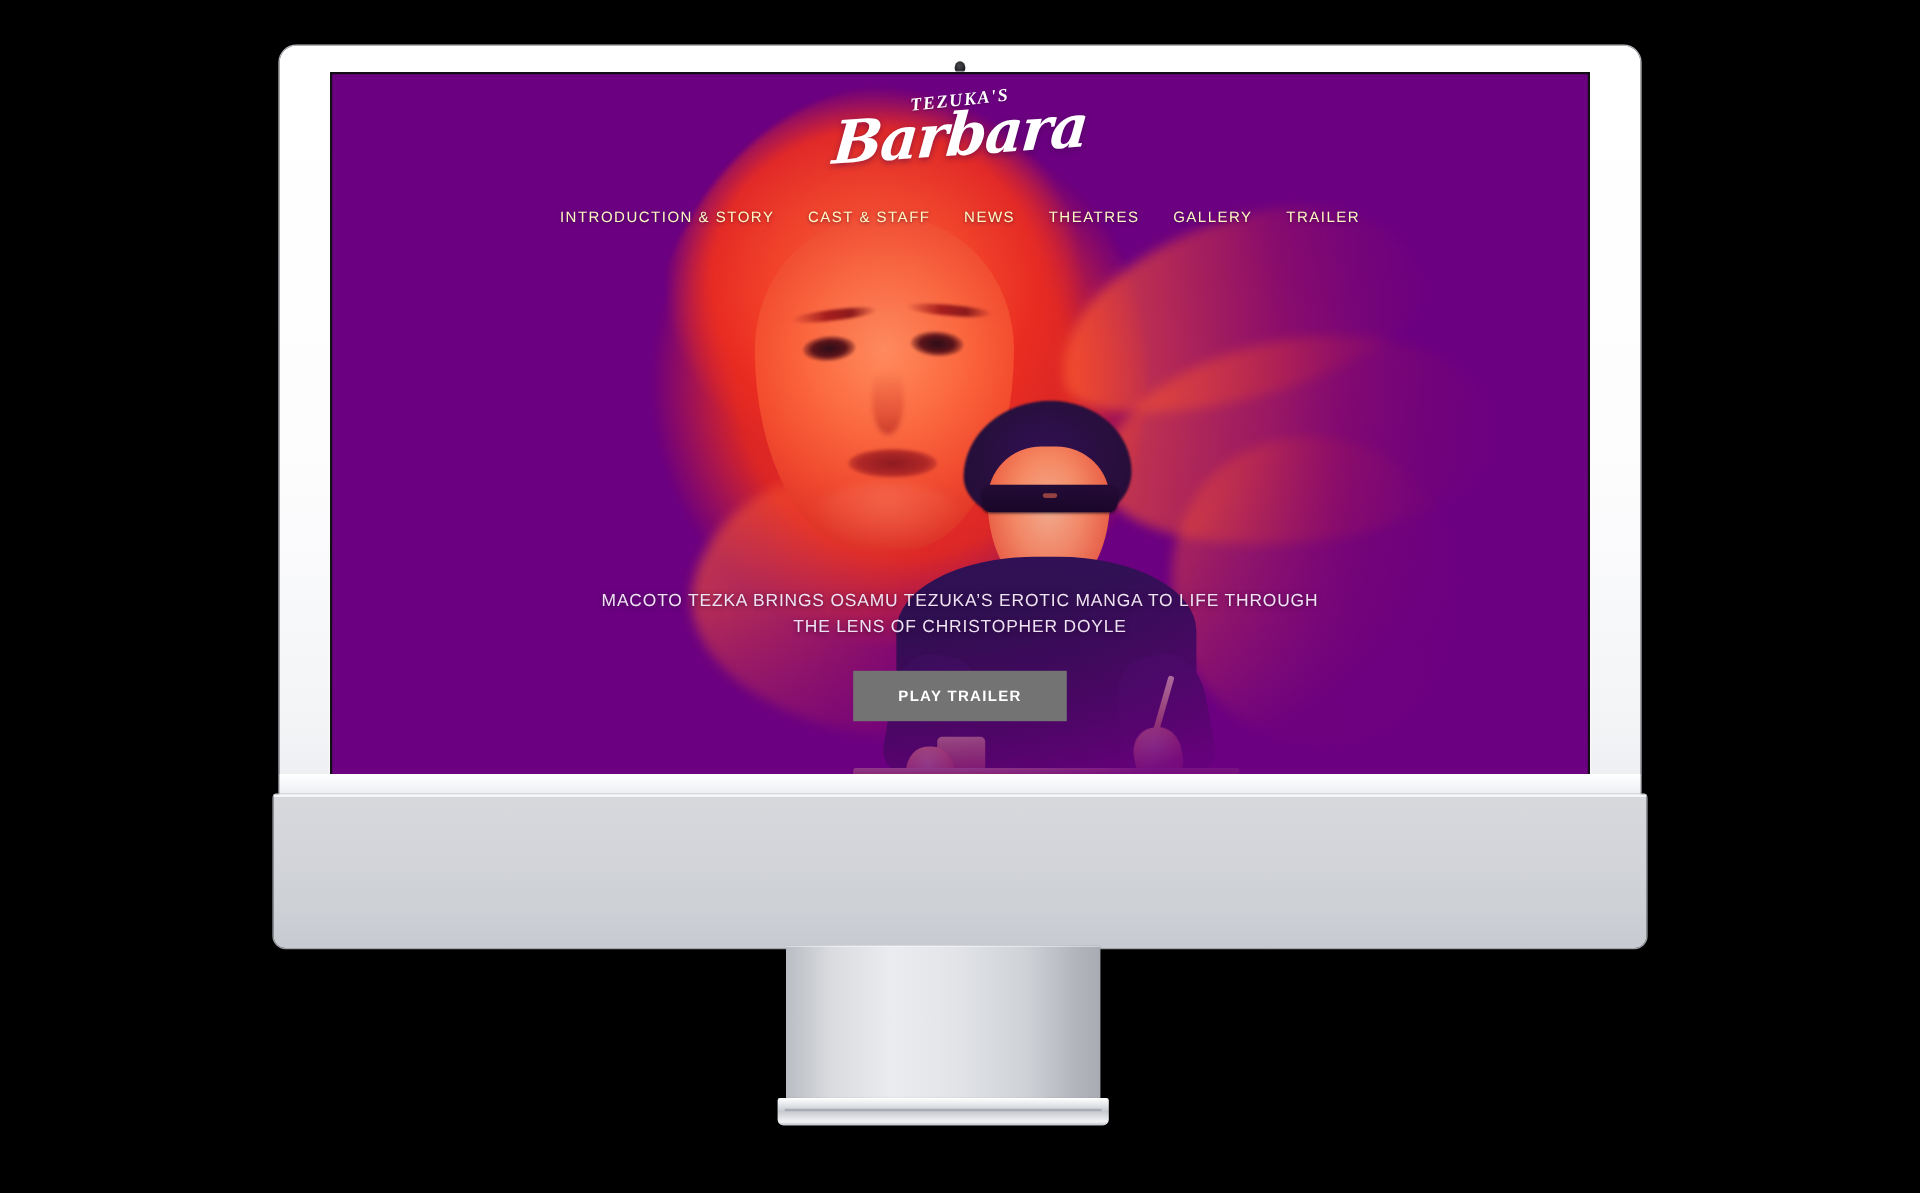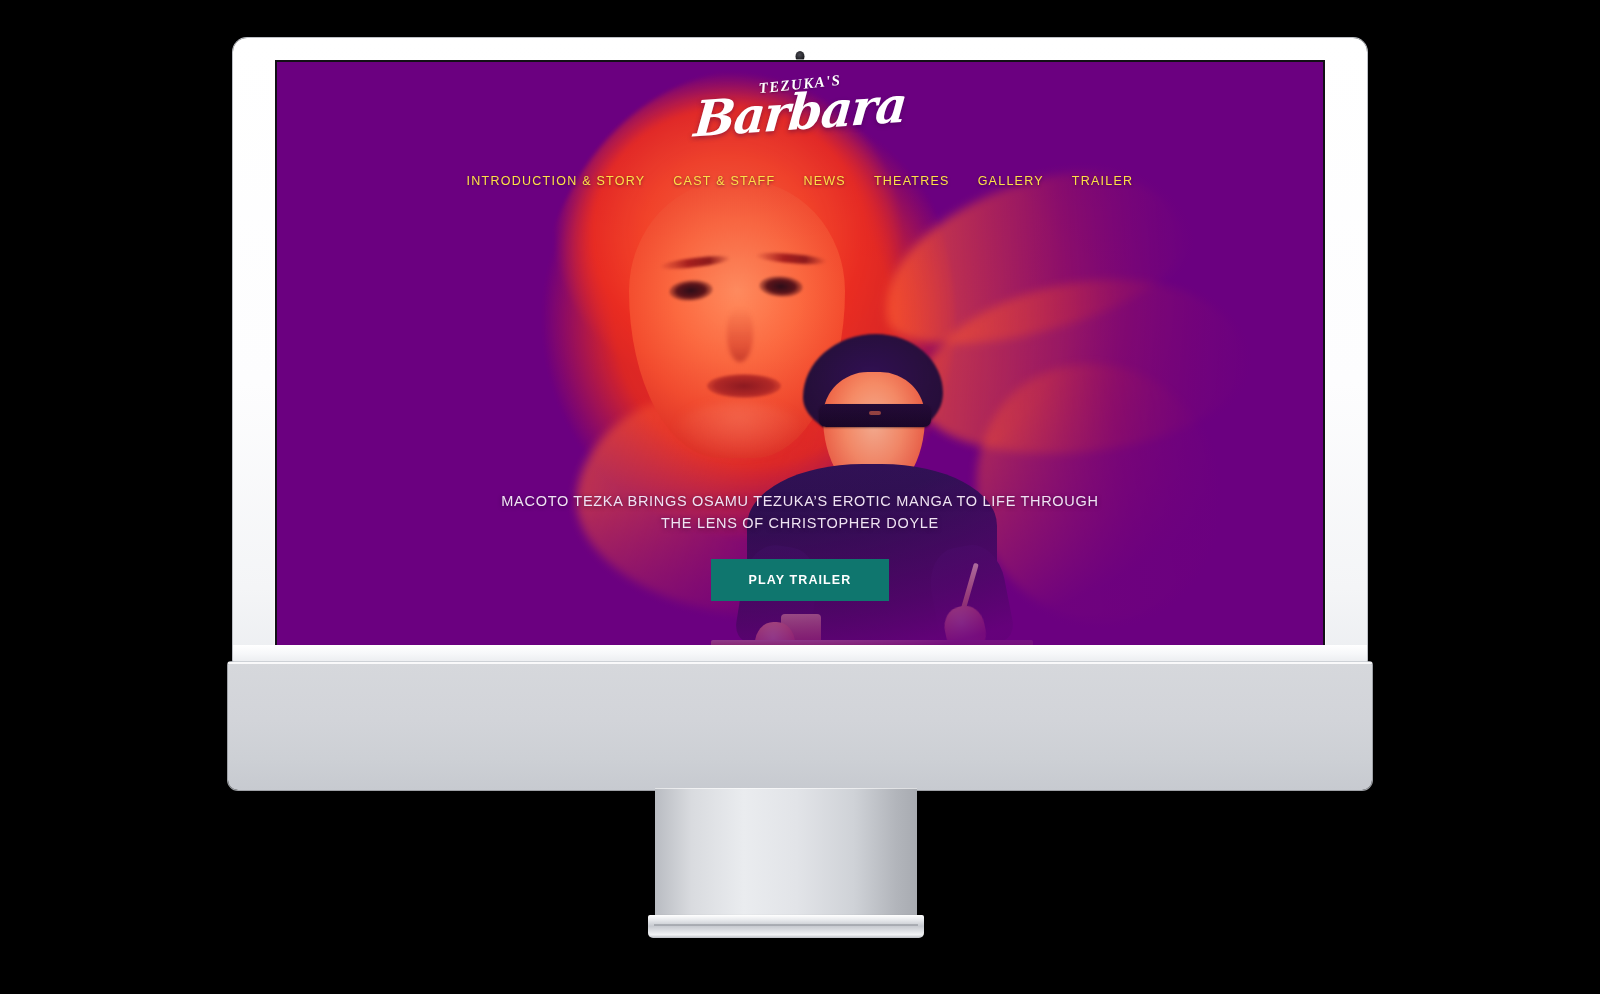--- a/index.html
+++ b/index.html
@@ -300,21 +300,21 @@
     text-shadow:0 2px 5px rgba(60,0,70,.45);
   }
 
   .main-nav{
     margin-top:20px;
     display:flex;
     align-items:center;
     gap:28px;
   }
   .nav-link{
-    color:#fde047;
+    color:#fef9c3;
     font-size:12.5px;
     letter-spacing:1.25px;
     text-transform:uppercase;
     text-decoration:none;
     white-space:nowrap;
     text-shadow:0 1px 3px rgba(40,0,50,.55);
     cursor:pointer;
   }
 
   .hero-copy{
@@ -328,21 +328,21 @@
     color:#efe3f3;
     font-size:14.5px;
     line-height:1.55;
     letter-spacing:.7px;
     text-transform:uppercase;
     text-shadow:0 1px 4px rgba(35,0,45,.6);
   }
   .play-trailer{
     display:inline-block;
     margin-top:24px;
-    background:#0f766e;
+    background:#737373;
     color:#ffffff;
     border:0;
     padding:14px 38px;
     font-size:12.5px;
     font-weight:bold;
     letter-spacing:1.1px;
     text-transform:uppercase;
     font-family:"Liberation Sans", sans-serif;
     cursor:pointer;
   }

